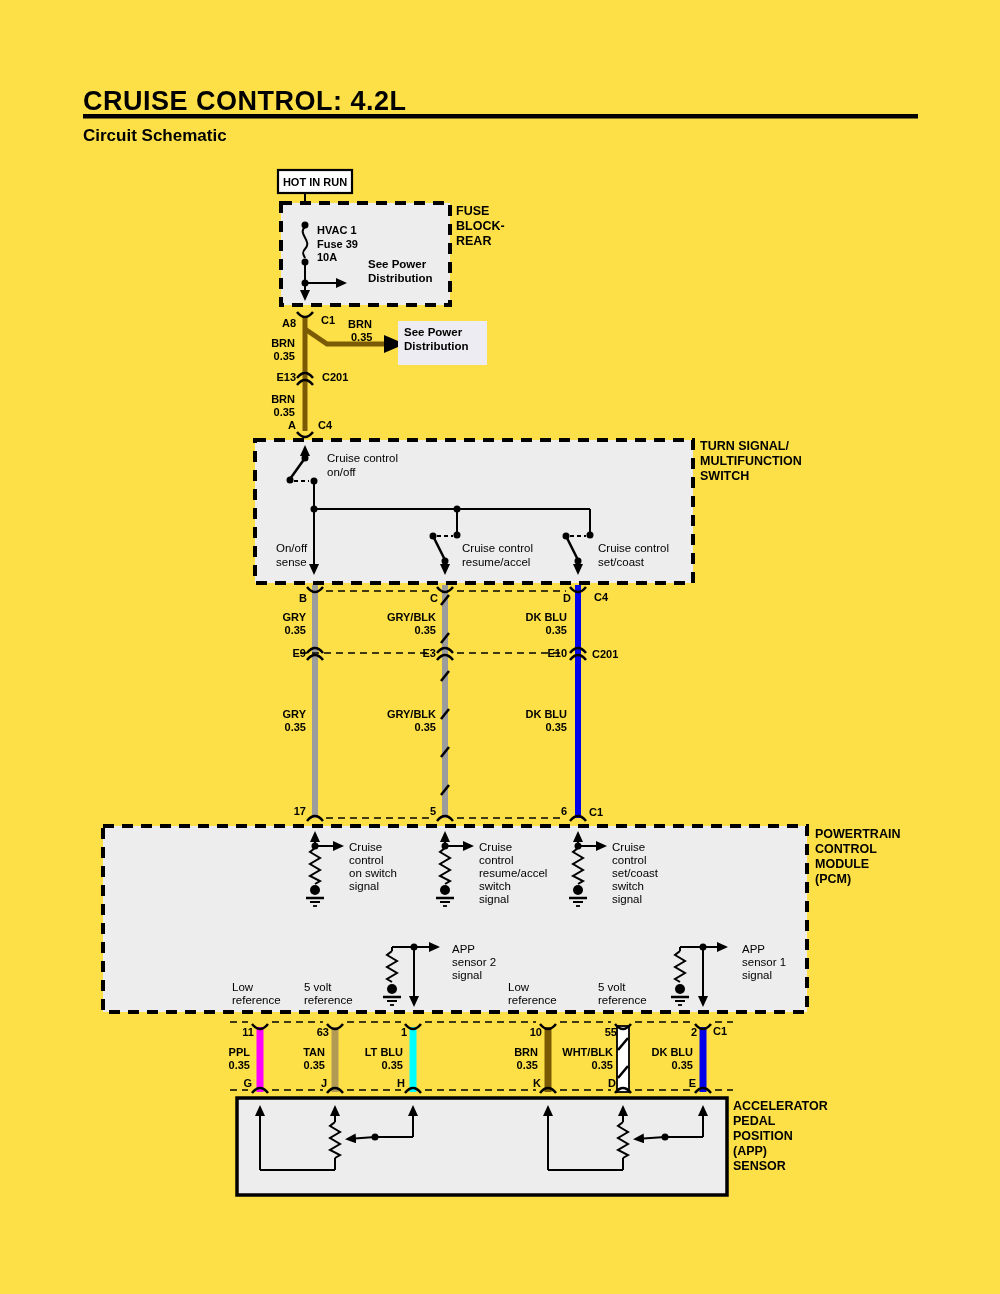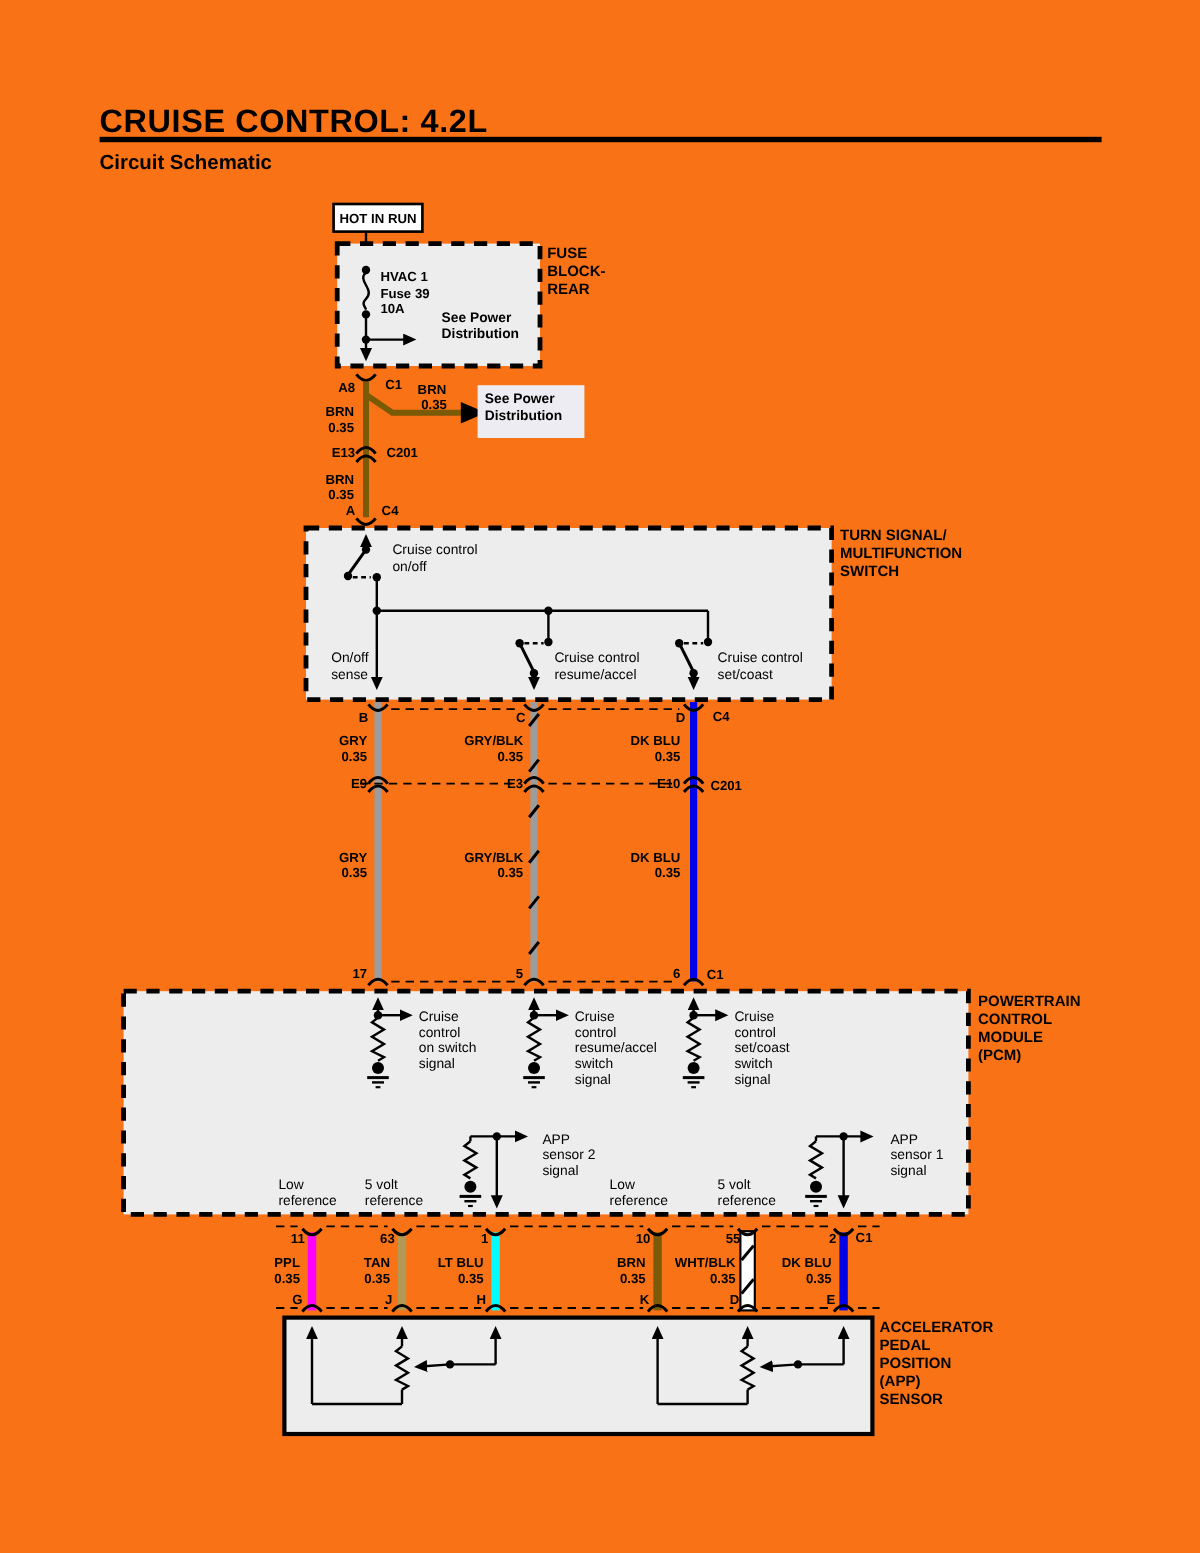--- a/index.html
+++ b/index.html
@@ -1,16 +1,16 @@
 <!DOCTYPE html>
 <html><head>
 <meta charset="utf-8">
 <style>
   html,body{margin:0;padding:0;background:#fff;}
-  #page{position:relative;width:1000px;height:1294px;background:#f97316;font-family:"Liberation Sans",sans-serif;}
+  #page{position:relative;width:1000px;height:1294px;background:#fde047;font-family:"Liberation Sans",sans-serif;}
   svg text{fill:#000;}
   .title{font:bold 27px "Liberation Sans",sans-serif;letter-spacing:.5px;}
   .sub{font:bold 17px "Liberation Sans",sans-serif;}
   .lb{font:bold 11px "Liberation Sans",sans-serif;}      
   .lr{font:11.5px "Liberation Sans",sans-serif;}          
   .bn{font:bold 12.5px "Liberation Sans",sans-serif;}     
   .blue{font:bold 11.5px "Liberation Sans",sans-serif;}
   .blk{stroke:#000;stroke-width:2;fill:none;}
   .blk25{stroke:#000;stroke-width:2.5;fill:none;}
   .dashbox{fill:#EDEDED;stroke:#000;stroke-width:4;stroke-dasharray:11 8;}

